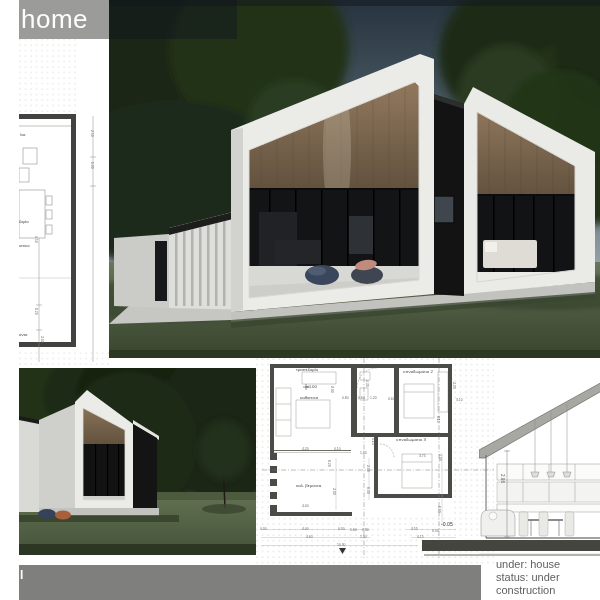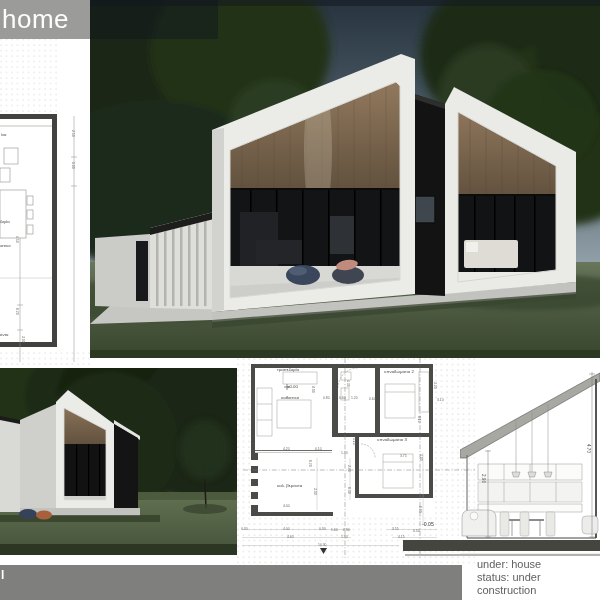--- a/index.html
+++ b/index.html
@@ -1,18 +1,18 @@
 <!DOCTYPE html>
 <html><head>
 <meta charset="utf-8">
 <style>
   html,body{margin:0;padding:0;background:#fff;}
   #page{position:relative;width:600px;height:600px;background:#fff;overflow:hidden;
         font-family:"Liberation Sans", sans-serif;}
-  .abs{position:absolute;}
+  .abs{position:absolute;margin-left:19px;}
   
   #header-gray{left:0;top:8;width:90px;height:39px;background:#9b9b99;z-index:9;}
   #header-dark{left:90px;top:8;width:128px;height:39px;background:rgba(16,22,30,.5);z-index:9;}
   #nav-home{position:absolute;left:2px;top:4px;color:#fdfdfd;font-size:26px;letter-spacing:.5px;}
   
   #left-strip{left:0;top:0;width:90px;height:368px;background:#fff;z-index:2;}
   #main-render{left:90px;top:0;width:510px;height:358px;z-index:1;}
   #second-render{left:0;top:368px;width:237px;height:187px;z-index:1;}
   #floor-plan{left:237px;top:358px;width:238px;height:207px;z-index:2;}
   #section-drawing{left:460px;top:358px;width:140px;height:200px;z-index:3;}

